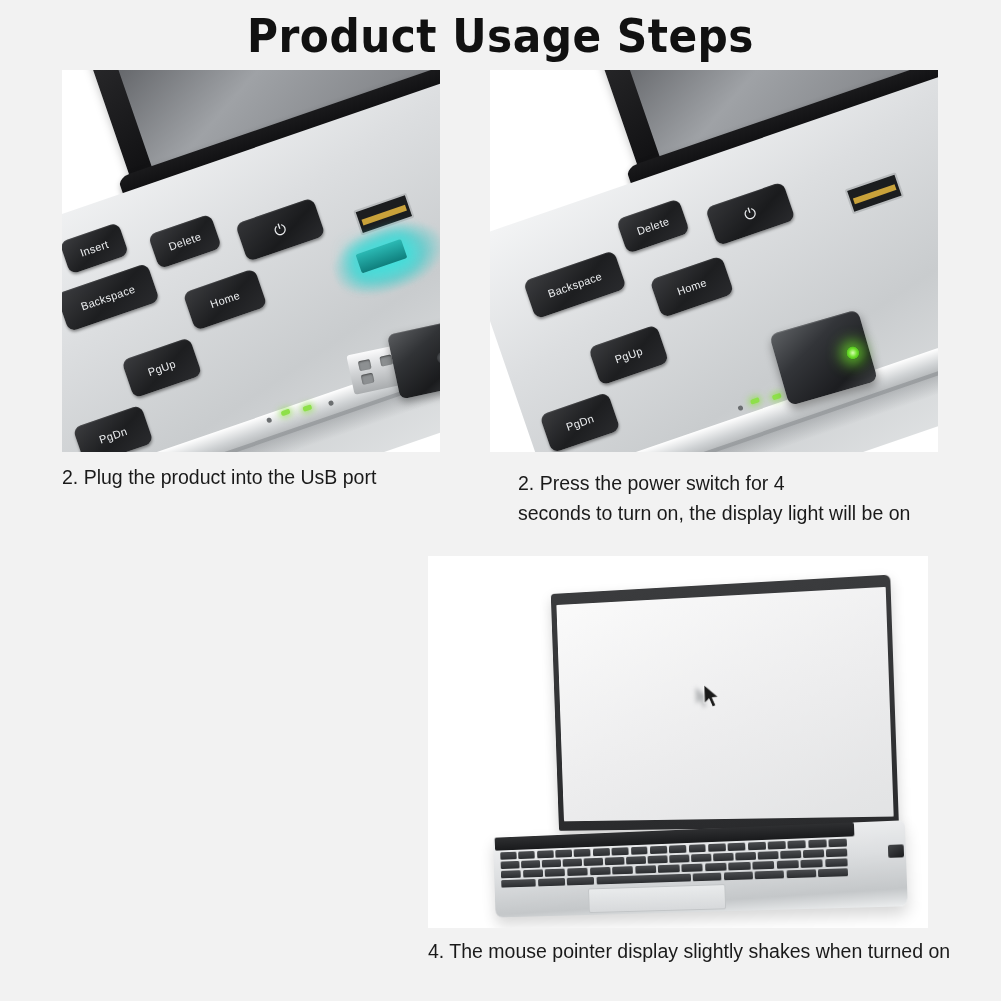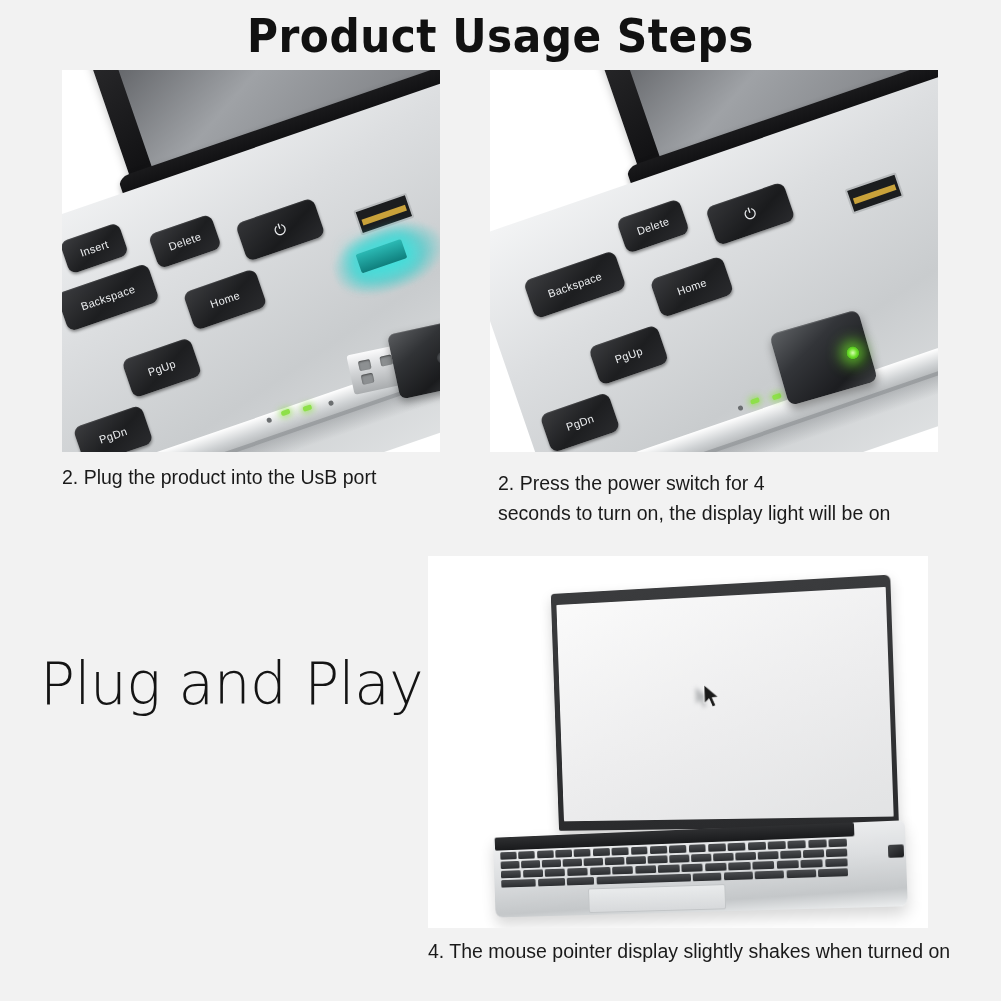--- a/index.html
+++ b/index.html
@@ -337,21 +337,21 @@
   
   .caption {
     position: absolute;
     font-family: "Liberation Sans", sans-serif;
     font-size: 19.5px;
     color: #1a1a1a;
     line-height: 30px;
     white-space: pre-line;
   }
   #caption-1 { left: 62px;  top: 462px; width: 400px; }
-  #caption-2 { left: 498px; top: 468px; width: 470px; }
+  #caption-2 { left: 518px; top: 468px; width: 470px; }
   #caption-3 { left: 428px; top: 936px; width: 560px; }
 
   
   .slogan {
     position: absolute;
     left: 40px;
     top: 640px;
     width: 420px;
     font-family: "DejaVu Sans", sans-serif;
     font-weight: 300;
@@ -545,14 +545,13 @@
 </div>
 
 <div class="caption" id="caption-1">2. Plug the product into the UsB port</div>
 
 <div class="caption" id="caption-2">2. Press the power switch for 4
 seconds to turn on, the display light will be on</div>
 
 <div class="caption" id="caption-3">4. The mouse pointer display slightly shakes when turned on</div>
 
 <div class="slogan">
-  <div>Plug and Play</div>
 </div>
 
 </body></html>

